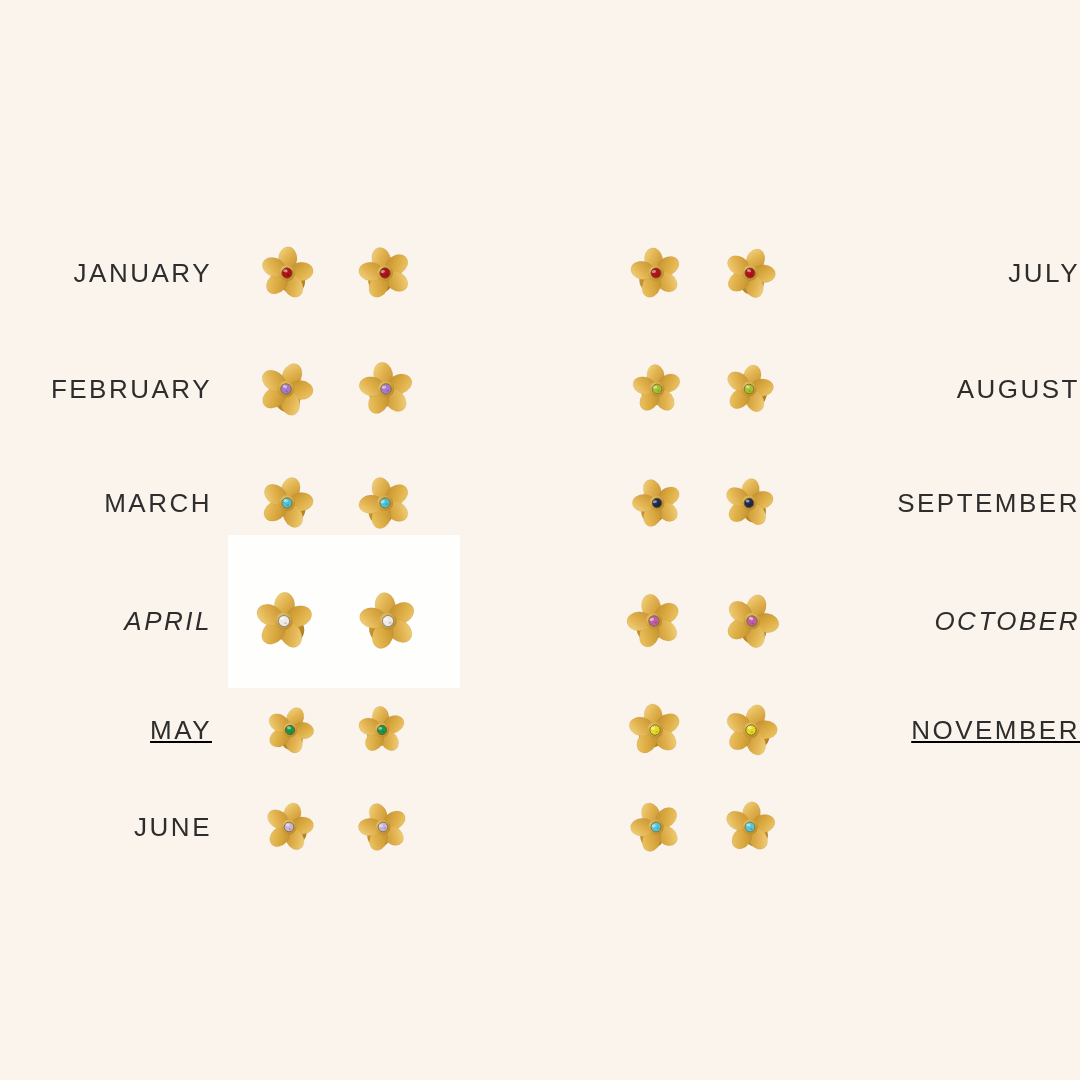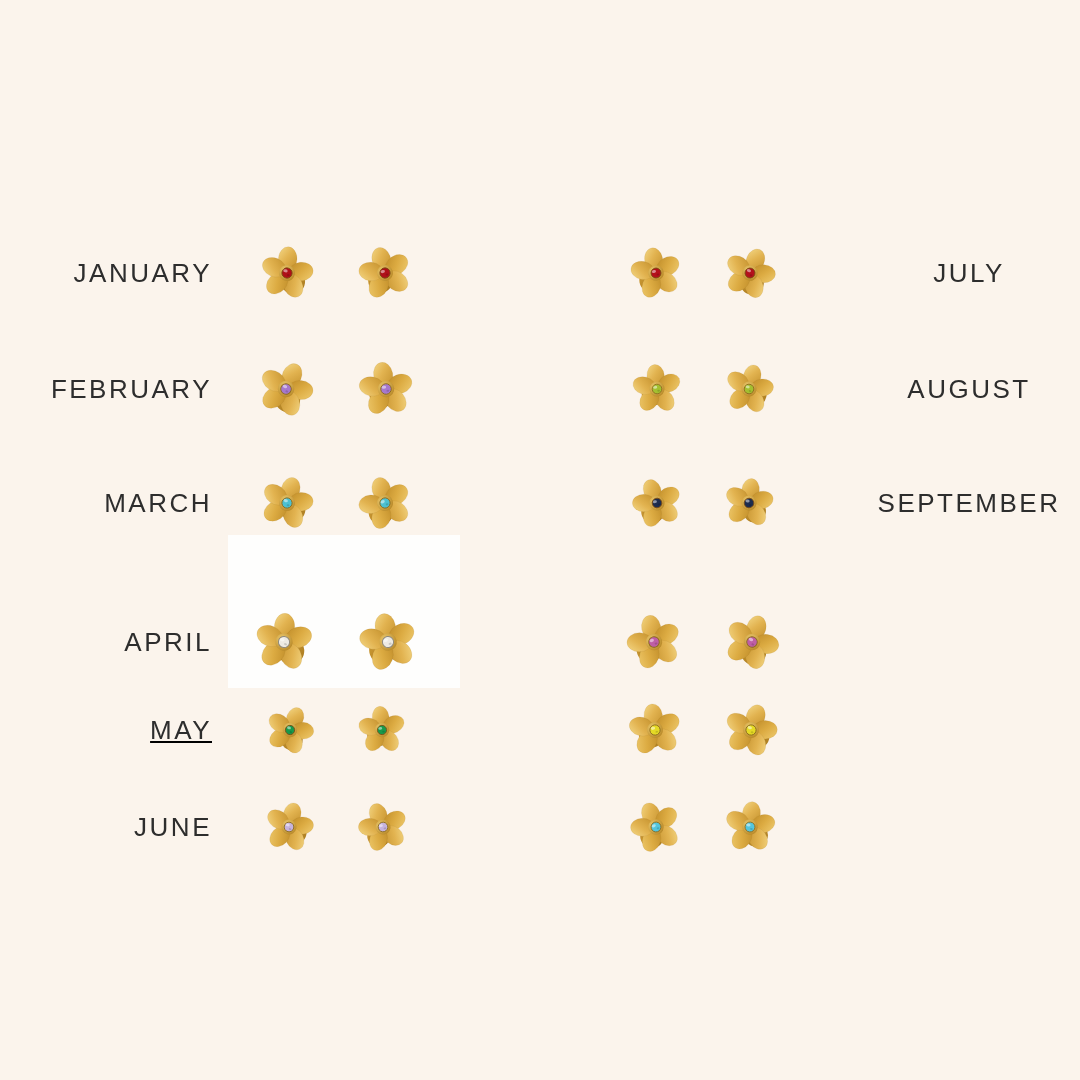--- a/index.html
+++ b/index.html
@@ -30,21 +30,21 @@
     left: 0;
     width: 1080px;
     height: 114px;
     display: flex;
     align-items: center;
     z-index: 1;
   }
   .row.r0 { top: 208px; }
   .row.r1 { top: 324px; }
   .row.r2 { top: 438px; }
-  .row.r3 { top: 577px; }
+  .row.r3 { top: 556px; font-style: italic; }
   .row.r4 { top: 665px; text-decoration: underline; }
   .row.r5 { top: 762px; }
 
   .label {
     font-size: 26px;
     font-weight: 300;
     letter-spacing: 2.5px;
     color: #2D2D2D;
     white-space: nowrap;
   }
@@ -68,21 +68,21 @@
   .flowers-right {
     width: 222px;
     display: flex;
     justify-content: center;
     align-items: center;
     gap: 32px;
     flex: 0 0 auto;
   }
   .label-right {
     flex: 1 1 auto;
-    text-align: center;
+    text-align: right;
     padding-left: 44px;
   }
   .flower {
     display: inline-block;
     line-height: 0;
   }
   .hidden-defs {
     position: absolute;
     width: 0;
     height: 0;
@@ -340,20 +340,21 @@
             <ellipse cx="50" cy="28" rx="14.5" ry="19" fill="url(#goldGrad2)" stroke="rgba(140,100,30,0.25)" stroke-width="0.6" transform="rotate(77 50 50)"></ellipse>
             <ellipse cx="50" cy="28" rx="14.5" ry="19" fill="url(#goldGrad)" stroke="rgba(140,100,30,0.25)" stroke-width="0.6" transform="rotate(147 50 50)"></ellipse>
             <ellipse cx="50" cy="28" rx="14.5" ry="19" fill="url(#goldGrad2)" stroke="rgba(140,100,30,0.25)" stroke-width="0.6" transform="rotate(217 50 50)"></ellipse>
             <ellipse cx="50" cy="28" rx="14.5" ry="19" fill="url(#goldGrad)" stroke="rgba(140,100,30,0.25)" stroke-width="0.6" transform="rotate(287 50 50)"></ellipse>
             <circle cx="50" cy="50" r="12.5" fill="url(#bezelGrad)"></circle>
             <circle cx="50" cy="50" r="8" fill="#BE5EA6" stroke="#8A6A1E" stroke-width="1.4"></circle>
             <ellipse cx="47.2" cy="47" rx="3.4" ry="2.4" fill="rgba(255,255,255,0.5)"></ellipse>
             <ellipse cx="52.5" cy="53" rx="2.2" ry="1.6" fill="rgba(0,0,0,0.15)"></ellipse>
           </svg></span>
       </div>
+      <div class="label label-right">OCTOBER</div>
     </div>
 
     <div class="row r4">
       <div class="label label-left">MAY</div>
       <div class="flowers-left">
         <span class="flower"><svg viewBox="0 0 100 100" width="58" height="58" style="transform:rotate(18deg); overflow:visible">
             <circle cx="58" cy="64" r="19" fill="url(#goldDark)"></circle>
             <ellipse cx="50" cy="28" rx="14.5" ry="19" fill="url(#goldGrad)" stroke="rgba(140,100,30,0.25)" stroke-width="0.6" transform="rotate(5 50 50)"></ellipse>
             <ellipse cx="50" cy="28" rx="14.5" ry="19" fill="url(#goldGrad2)" stroke="rgba(140,100,30,0.25)" stroke-width="0.6" transform="rotate(75 50 50)"></ellipse>
             <ellipse cx="50" cy="28" rx="14.5" ry="19" fill="url(#goldGrad)" stroke="rgba(140,100,30,0.25)" stroke-width="0.6" transform="rotate(145 50 50)"></ellipse>
@@ -397,20 +398,21 @@
             <ellipse cx="50" cy="28" rx="14.5" ry="19" fill="url(#goldGrad2)" stroke="rgba(140,100,30,0.25)" stroke-width="0.6" transform="rotate(74 50 50)"></ellipse>
             <ellipse cx="50" cy="28" rx="14.5" ry="19" fill="url(#goldGrad)" stroke="rgba(140,100,30,0.25)" stroke-width="0.6" transform="rotate(144 50 50)"></ellipse>
             <ellipse cx="50" cy="28" rx="14.5" ry="19" fill="url(#goldGrad2)" stroke="rgba(140,100,30,0.25)" stroke-width="0.6" transform="rotate(214 50 50)"></ellipse>
             <ellipse cx="50" cy="28" rx="14.5" ry="19" fill="url(#goldGrad)" stroke="rgba(140,100,30,0.25)" stroke-width="0.6" transform="rotate(284 50 50)"></ellipse>
             <circle cx="50" cy="50" r="12.5" fill="url(#bezelGrad)"></circle>
             <circle cx="50" cy="50" r="8" fill="#E5DA25" stroke="#8A6A1E" stroke-width="1.4"></circle>
             <ellipse cx="47.2" cy="47" rx="3.4" ry="2.4" fill="rgba(255,255,255,0.5)"></ellipse>
             <ellipse cx="52.5" cy="53" rx="2.2" ry="1.6" fill="rgba(0,0,0,0.15)"></ellipse>
           </svg></span>
       </div>
+      <div class="label label-right">NOVEMBER</div>
     </div>
 
     <div class="row r5">
       <div class="label label-left">JUNE</div>
       <div class="flowers-left">
         <span class="flower"><svg viewBox="0 0 100 100" width="60" height="60" style="transform:rotate(12deg); overflow:visible">
             <circle cx="62" cy="57" r="19" fill="url(#goldDark)"></circle>
             <ellipse cx="50" cy="28" rx="14.5" ry="19" fill="url(#goldGrad)" stroke="rgba(140,100,30,0.25)" stroke-width="0.6" transform="rotate(2 50 50)"></ellipse>
             <ellipse cx="50" cy="28" rx="14.5" ry="19" fill="url(#goldGrad2)" stroke="rgba(140,100,30,0.25)" stroke-width="0.6" transform="rotate(72 50 50)"></ellipse>
             <ellipse cx="50" cy="28" rx="14.5" ry="19" fill="url(#goldGrad)" stroke="rgba(140,100,30,0.25)" stroke-width="0.6" transform="rotate(142 50 50)"></ellipse>

